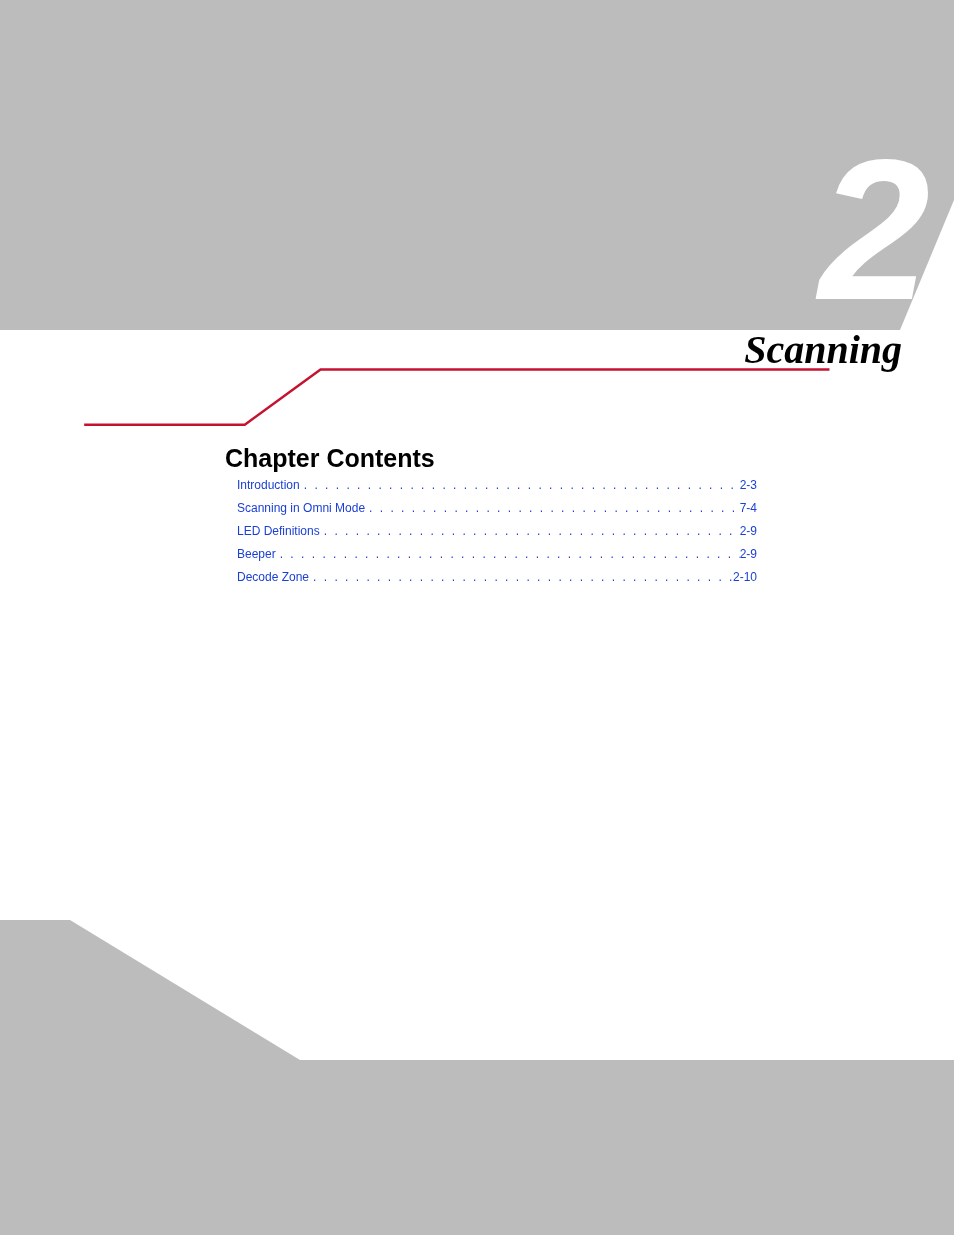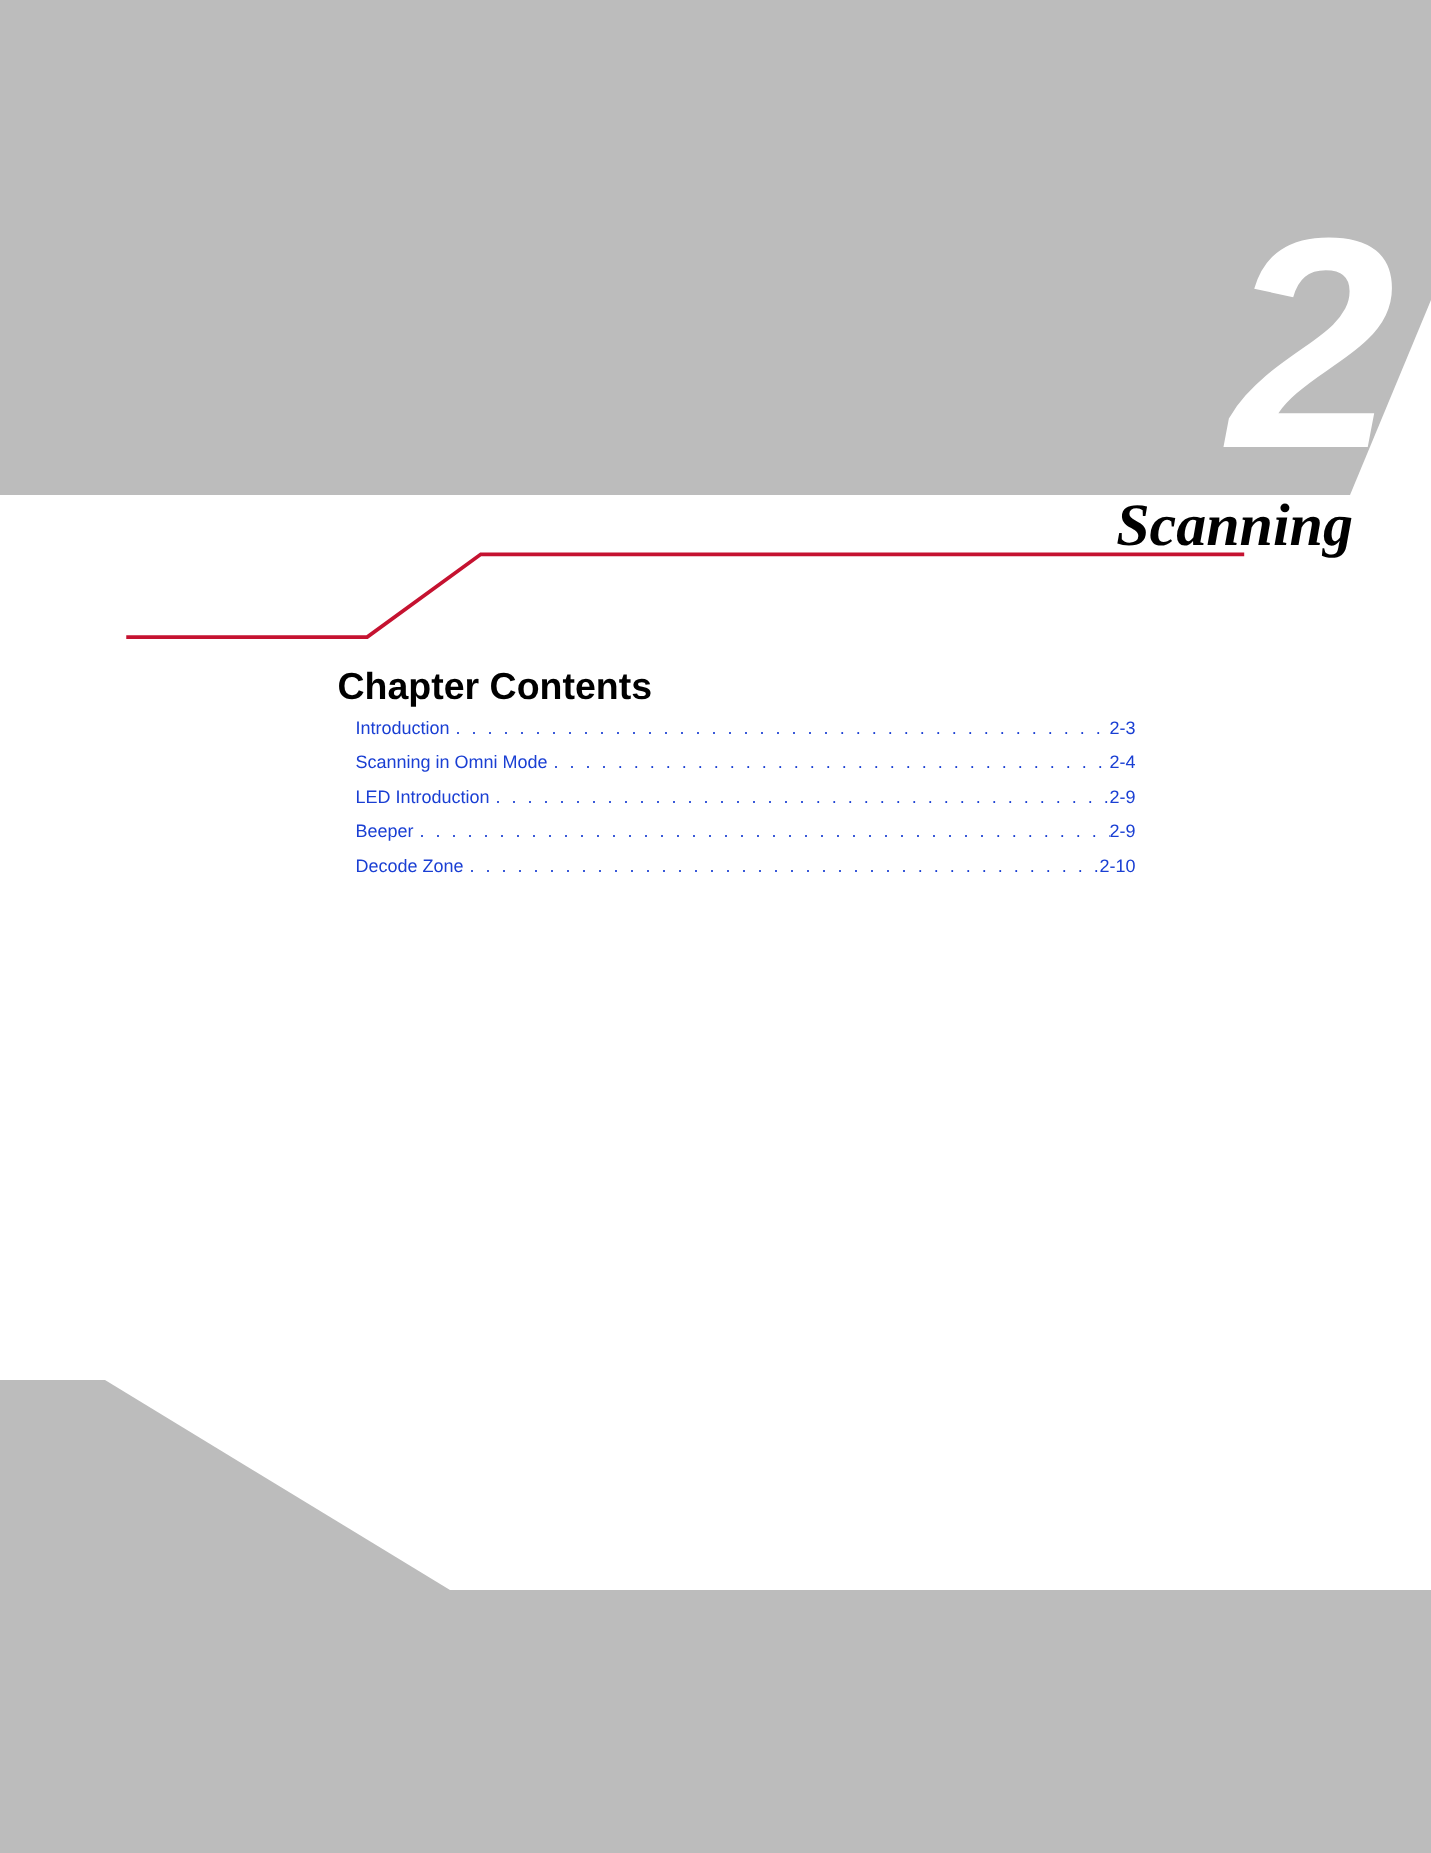--- a/index.html
+++ b/index.html
@@ -133,24 +133,24 @@
 
 <div id="toc">
   <div class="toc-row">
     <span class="toc-title">Introduction</span>
     <span class="toc-dots"></span>
     <span class="toc-page">2-3</span>
   </div>
   <div class="toc-row">
     <span class="toc-title">Scanning in Omni Mode</span>
     <span class="toc-dots"></span>
-    <span class="toc-page">2-4</span>
+    <span class="toc-page">7-4</span>
   </div>
   <div class="toc-row">
-    <span class="toc-title">LED Introduction</span>
+    <span class="toc-title">LED Definitions</span>
     <span class="toc-dots"></span>
     <span class="toc-page">2-9</span>
   </div>
   <div class="toc-row">
     <span class="toc-title">Beeper</span>
     <span class="toc-dots"></span>
     <span class="toc-page">2-9</span>
   </div>
   <div class="toc-row">
     <span class="toc-title">Decode Zone</span>

